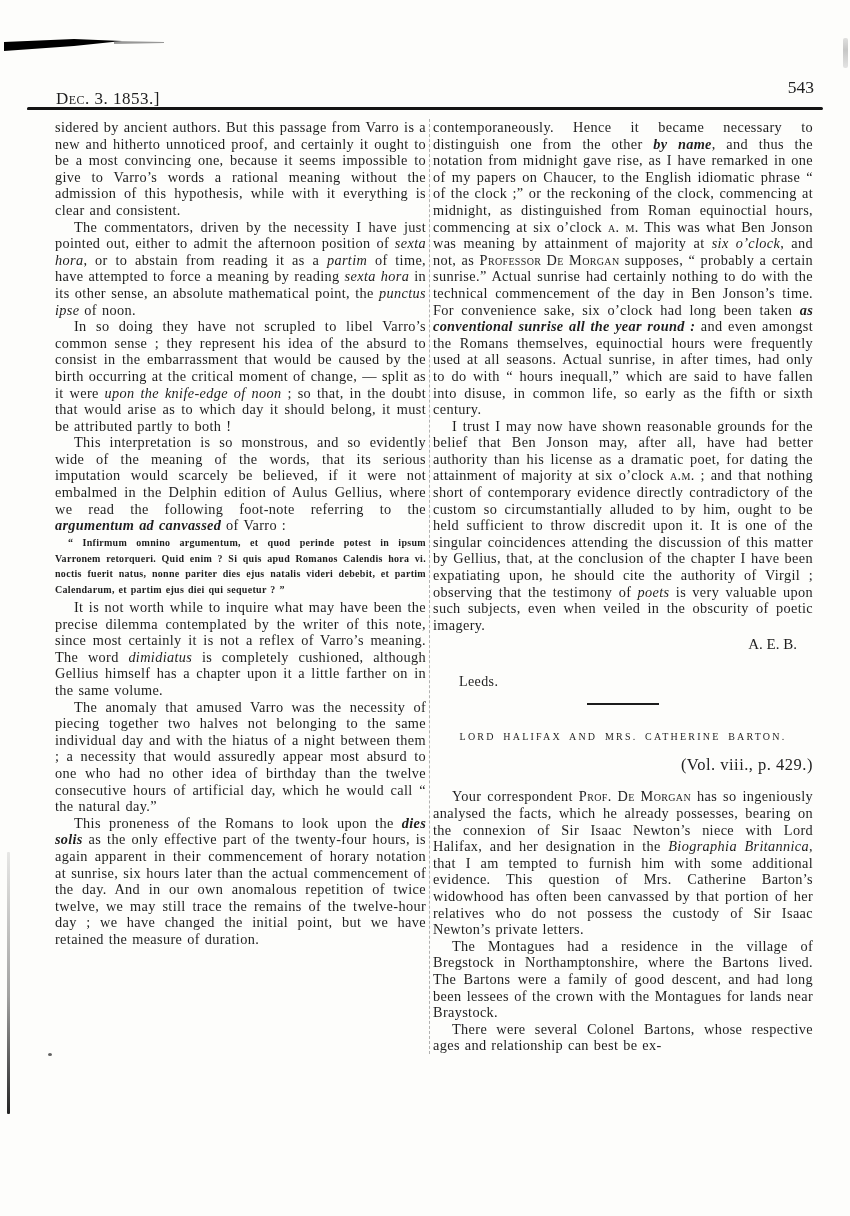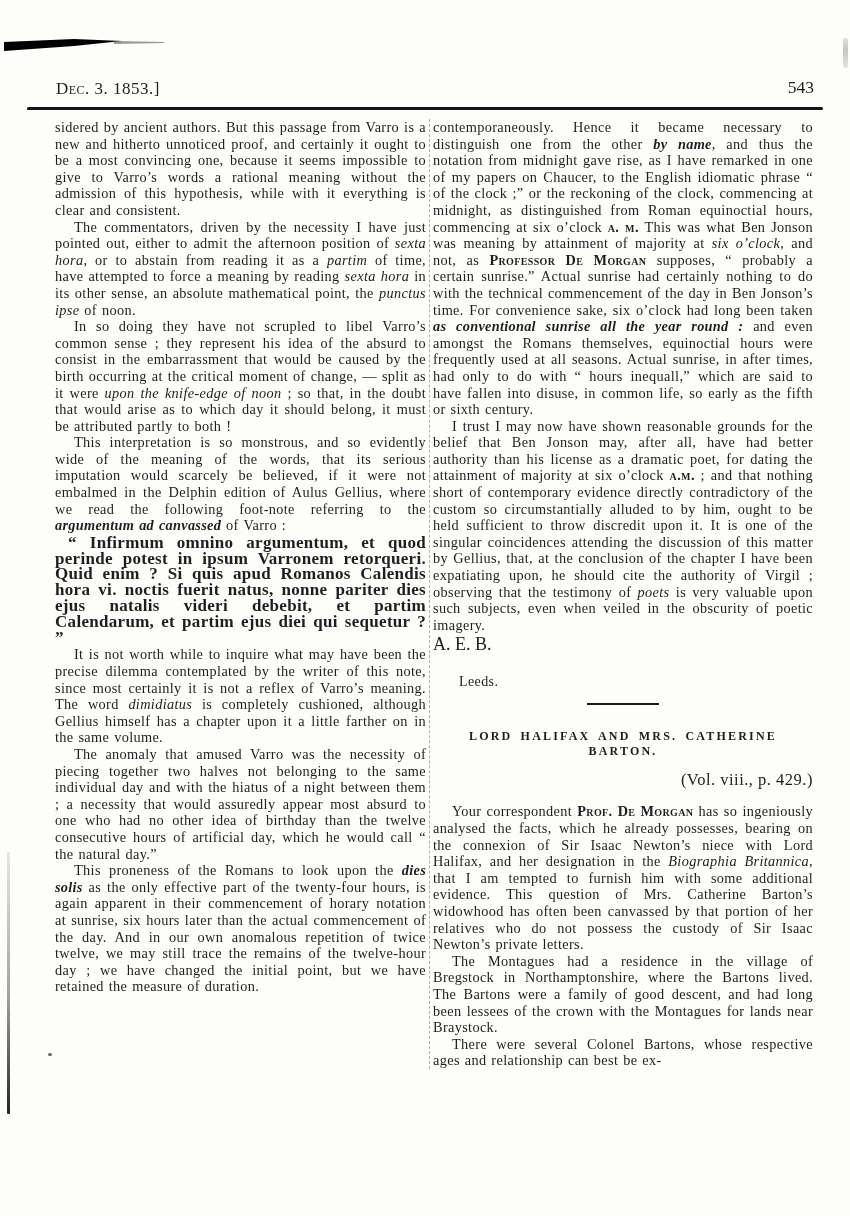--- a/index.html
+++ b/index.html
@@ -15,46 +15,46 @@
   
   .ink-mark{position:absolute;left:4px;top:37px;width:162px;height:18px;}
   .smudge-topright{position:absolute;right:2px;top:38px;width:5px;height:30px;
     background:linear-gradient(#c8c8c8,#9a9a9a 40%,#cfcfcf);opacity:.55;border-radius:2px;}
   .edge-artifact{position:absolute;left:7px;top:852px;width:3px;height:262px;border-radius:1px;
     background:linear-gradient(to bottom,rgba(70,70,70,.12),rgba(50,50,50,.45) 55%,rgba(12,12,12,.9));}
   .stray-dot{position:absolute;left:48px;top:1053px;width:4px;height:3px;background:#3a3a3a;border-radius:50%;opacity:.8;}
 
   
   .header{position:absolute;top:74px;left:56px;right:34px;height:32px;}
-  .issue-date{position:absolute;left:0;top:5px;font-size:17px;font-variant:small-caps;letter-spacing:.5px;}
+  .issue-date{position:absolute;left:0;top:15px;font-size:17px;font-variant:small-caps;letter-spacing:.5px;}
   .journal-title{position:absolute;left:0;right:0;top:0;text-align:center;
     font-size:22.5px;font-weight:bold;letter-spacing:1.8px;}
   .page-number{position:absolute;right:2px;top:3px;font-size:17.5px;}
   .header-rule{position:absolute;top:107px;left:27px;right:27px;height:3px;
     background:#141414;border-radius:2px 2px 2px 1px;}
 
   
   .columns{position:absolute;top:119px;left:55px;display:flex;align-items:stretch;}
   .col{display:block;}
   .col-left{width:371px;}
   .col-divider{width:0;border-left:1px dashed #9d9d9d;margin-left:3px;margin-right:3px;opacity:.8;}
   .col-right{width:380px;}
 
   .para{margin:0;font-size:14.3px;line-height:16.6px;text-align:justify;
     letter-spacing:.35px;word-spacing:1px;}
   .para.indent{text-indent:19px;}
-  .quote{margin:1px 0;font-size:17px;line-height:15.8px;font-weight:bold;
+  .quote{margin:1px 0;font-size:10px;line-height:15.8px;font-weight:bold;
     text-align:justify;text-indent:13px;letter-spacing:.3px;word-spacing:1px;}
-  .signature{text-align:left;padding-right:16px;font-size:18px;line-height:17px;margin-top:3px;}
+  .signature{text-align:right;padding-right:16px;font-size:15px;line-height:17px;margin-top:3px;}
   .place{font-size:14px;line-height:17px;padding-left:26px;margin-top:20px;letter-spacing:.4px;}
   .section-rule{width:72px;height:2px;background:#1c1c1c;margin:13px auto 0 auto;}
-  .section-title{text-align:center;font-size:12px;font-weight:bold;
+  .section-title{text-align:center;font-size:10px;font-weight:normal;
     letter-spacing:2.2px;line-height:15px;margin-top:24px;word-spacing:3px;}
   .section-ref{text-align:right;font-size:16.5px;margin-top:11px;margin-bottom:13px;letter-spacing:.5px;}
-  .sc{font-variant:small-caps;font-weight:bold;}
+  .sc{font-variant:small-caps;}
   i b, b i{letter-spacing:.3px;}
 </style>
 </head>
 <body>
 
 <div class="page">
 
   <div class="ink-mark">
     <svg width="162" height="18" viewBox="0 0 162 18">
       <polygon points="0,5 70,2 118,4 70,9 0,14" fill="#000"></polygon>

